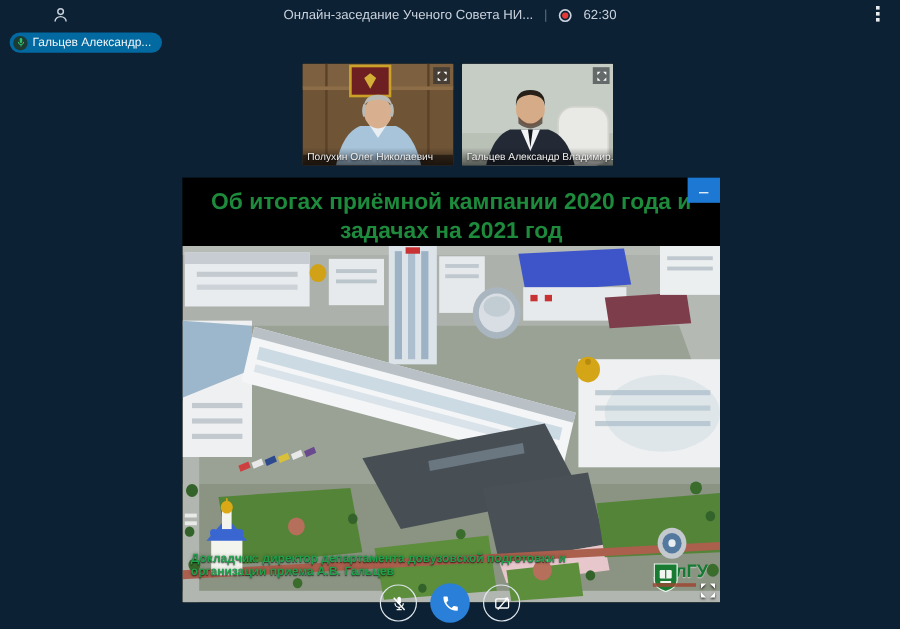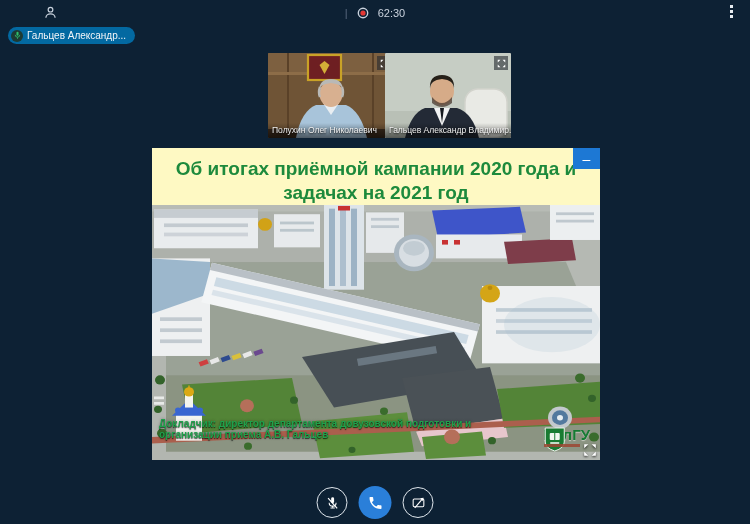--- a/index.html
+++ b/index.html
@@ -31,39 +31,39 @@
     display:flex;align-items:center;gap:4px;padding:0 9px 0 3px;
     color:#f2f5f8;font-size:10px;cursor:pointer;white-space:nowrap;
   }
   .badge .micdot{width:12px;height:12px;border-radius:50%;background:#1d3a33;display:grid;place-items:center;}
 
   
   .tile{
     position:absolute;top:53px;width:126px;height:85px;
     background:#222;overflow:hidden;border-radius:1px;cursor:pointer;
   }
-  .tile.t1{left:268px;}
+  .tile.t1{left:252px;}
   .tile.t2{left:385px;}
   .tile svg.scene{position:absolute;inset:0;width:100%;height:100%;}
   .tile .pname{
     position:absolute;left:0;right:0;bottom:0;
     padding:2px 4px 3px;font-size:8.5px;color:#f0f0f0;
     text-shadow:0 1px 2px rgba(0,0,0,.9);
     background:linear-gradient(transparent, rgba(0,0,0,.55));
     white-space:nowrap;overflow:hidden;
   }
   .expand{
     position:absolute;top:3px;right:3px;width:14px;height:14px;
     background:rgba(35,40,46,.6);display:grid;place-items:center;cursor:pointer;
   }
 
   
   .slide{
-    position:absolute;left:152px;top:148px;width:448px;height:312px;
-    background:#fef9c3;
+    position:absolute;left:152px;top:148px;width:448px;height:354px;
+    background:#000000;
   }
   .slide-title{
     width:408px;margin:9px auto 0;text-align:center;
     color:#1d8a3c;font-size:19px;font-weight:bold;line-height:1.26;
   }
   .minimize{
     position:absolute;top:0;right:0;width:27px;height:21px;
     background:#1d78d4;border:none;color:#fff;
     display:grid;place-items:center;font-size:14px;line-height:1;
     cursor:pointer;padding:0;font-family:inherit;
@@ -92,20 +92,21 @@
     display:grid;place-items:center;cursor:pointer;padding:0;
   }
   .cbtn.blue{width:33px;height:33px;background:#2a7fd9;border:none;}
 </style>
 </head>
 <body>
 
 <div class="stage">
 
   <div class="topbar">
+    <span>Онлайн-заседание Ученого Совета НИ...</span>
     <span class="sep">|</span>
     <span class="rec">
       <svg viewBox="0 0 12 12" width="12" height="12">
         <circle cx="6" cy="6" r="4.7" fill="none" stroke="#c9d2dd" stroke-width="1.4"></circle>
         <circle cx="6" cy="6" r="2.6" fill="#e53935"></circle>
       </svg>
     </span>
     <span class="timer">62:30</span>
   </div>
   <span class="contacts">

